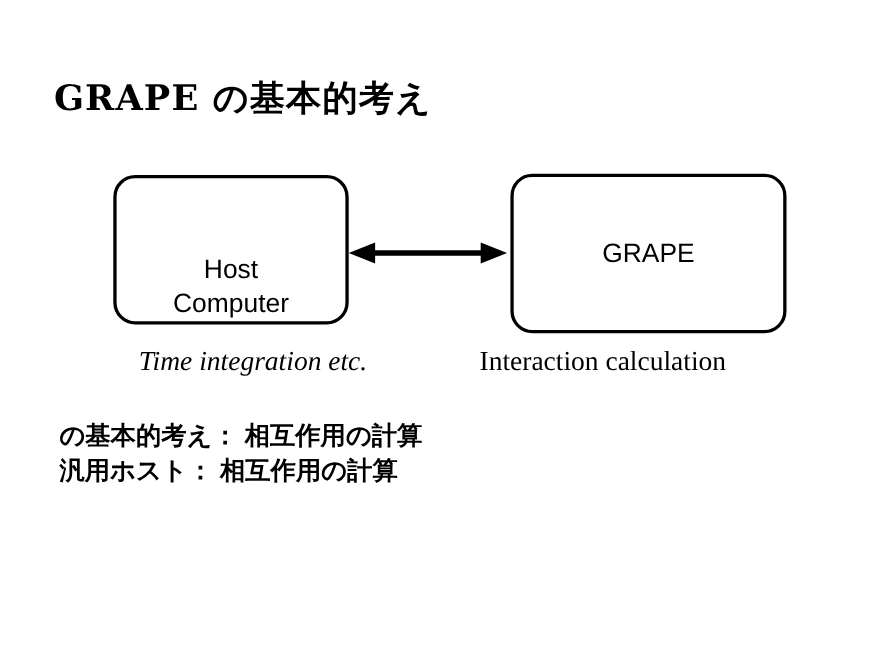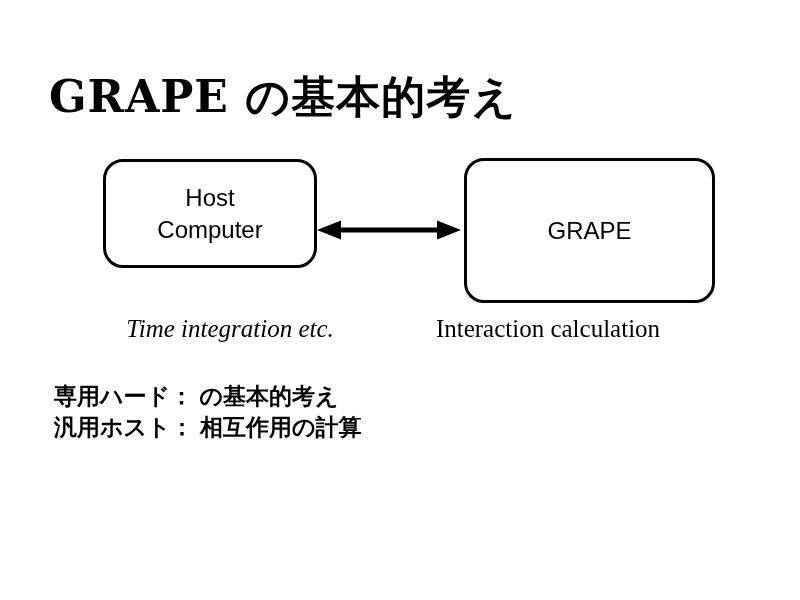--- a/index.html
+++ b/index.html
@@ -12,39 +12,39 @@
     color: #000000;
     overflow: hidden;
     font-family: "Liberation Serif", serif;
   }
   .slide-title {
     position: absolute;
     left: 49px;
     top: 68px;
     font-family: "DejaVu Serif", "Liberation Serif", serif;
     font-weight: 700;
-    font-size: 44px;
+    font-size: 32px;
     letter-spacing: 1px;
     white-space: nowrap;
   }
   .node-box {
     position: absolute;
     border: 3px solid #000000;
     border-radius: 20px;
     background: #ffffff;
     display: flex;
     align-items: center;
     justify-content: center;
     text-align: center;
     font-family: "Liberation Sans", sans-serif;
     font-size: 24px;
     line-height: 1.3;
     white-space: pre-line;
   }
-  .node-box.left  { left: 103px; top: 159px; width: 214px; height: 109px; }
+  .node-box.left  { left: 103px; top: 159px; width: 214px; height: 136px; align-items: flex-end; }
   .node-box.right { left: 464px; top: 158px; width: 251px; height: 145px; }
   .arrow-wrap {
     position: absolute;
     left: 317px;
     top: 217px;
     width: 144px;
     height: 26px;
   }
   .caption {
     position: absolute;
@@ -90,17 +90,17 @@
       <polygon points="0,13 24,3.5 24,22.5" fill="#000000"></polygon>
       <polygon points="144,13 120,3.5 120,22.5" fill="#000000"></polygon>
     </svg>
   </div>
 
   <div class="caption left">Time integration etc.</div>
 
   <div class="caption right">Interaction calculation</div>
 
   <div class="notes">
-    <div>専用ハード： の基本的考え</div>
+    <div>の基本的考え： 相互作用の計算</div>
     <div>汎用ホスト： 相互作用の計算</div>
   </div>
 
 </div>
 
 </body></html>

